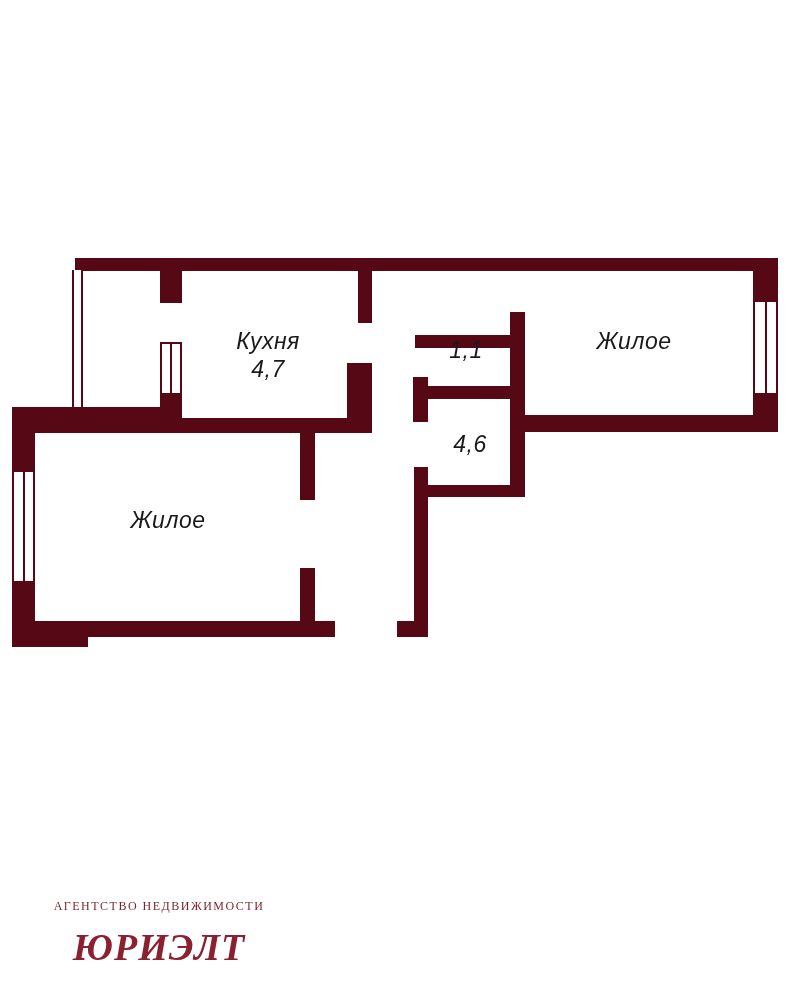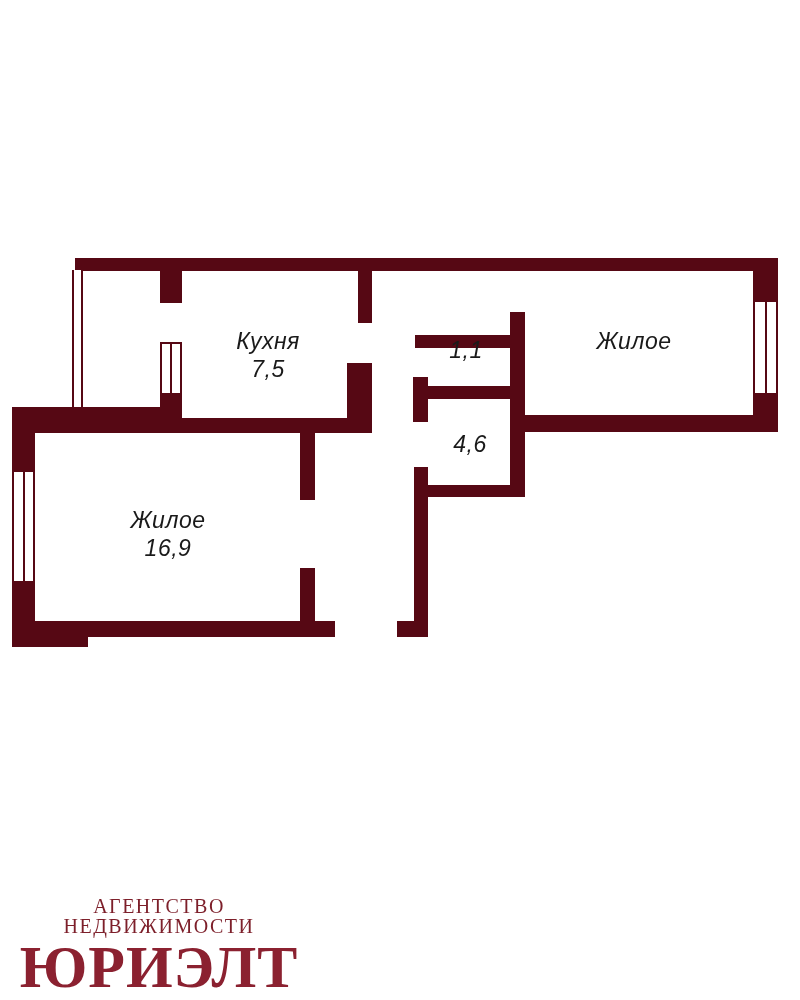--- a/index.html
+++ b/index.html
@@ -29,27 +29,28 @@
     position:absolute;text-align:center;
     font-style:italic;font-size:23px;line-height:28px;
     color:var(--label-color,#1a1a1a);
     letter-spacing:0.5px;
   }
   #logo{
     position:absolute;left:8px;top:896px;width:302px;text-align:center;
     font-family:"Liberation Serif",serif;
   }
   #logo .agency-line{
-    font-size:20px;letter-spacing:1.5px;line-height:20px;
+    font-size:12px;letter-spacing:1.5px;line-height:20px;
     color:var(--logo-secondary,#7d1f2a);
   }
   #logo .brand-line{
-    font-size:60px;font-weight:bold;letter-spacing:1px;line-height:58px;
+    font-size:38px;font-weight:bold;letter-spacing:1px;line-height:58px;
     color:var(--logo-primary,#8b2130);
     margin-top:2px;
+    font-style:italic;
   }
 </style>
 </head>
 <body>
 
 <div id="canvas" style="background: rgb(255, 255, 255);">
 
   <div class="wall" style="left:75px;  top:258px; width:703px; height:13px;"></div>
   <div class="wall" style="left:753px; top:271px; width:25px;  height:29px;"></div>
   <div class="wall" style="left:753px; top:395px; width:25px;  height:37px;"></div>
@@ -83,38 +84,37 @@
   <div class="window" style="left:12px; top:470px; width:23px; height:113px;">
     <div class="mullion"></div>
   </div>
 
   <div class="window" style="left:753px; top:300px; width:25px; height:95px;">
     <div class="mullion"></div>
   </div>
 
   <div class="room-label" style="left:188px; top:327px; width:160px;">
     <div>Кухня</div>
-    <div>7,5</div>
+    <div>4,7</div>
   </div>
 
   <div class="room-label" style="left:554px; top:327px; width:160px;">
     <div>Жилое</div>
   </div>
 
   <div class="room-label" style="left:426px; top:336px; width:80px;">
     <div>1,1</div>
   </div>
 
   <div class="room-label" style="left:430px; top:430px; width:80px;">
     <div>4,6</div>
   </div>
 
   <div class="room-label" style="left:88px; top:506px; width:160px;">
     <div>Жилое</div>
-    <div>16,9</div>
   </div>
 
   <div id="logo">
     <div class="agency-line">АГЕНТСТВО НЕДВИЖИМОСТИ</div>
     <div class="brand-line">ЮРИЭЛТ</div>
   </div>
 
 </div>
 
 </body></html>

